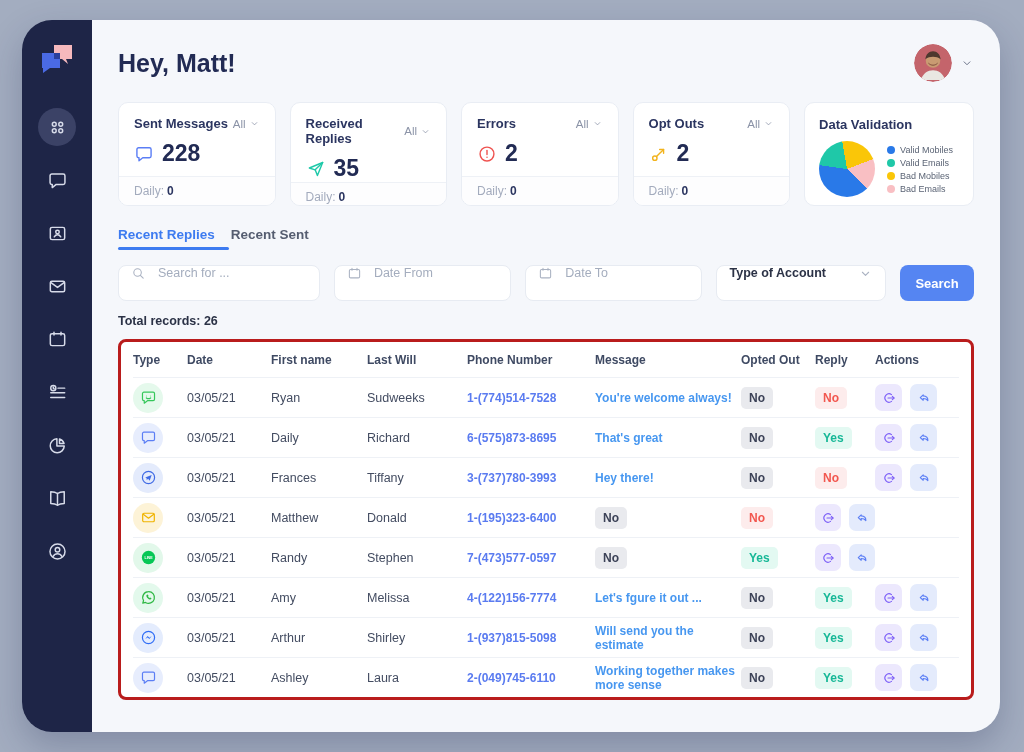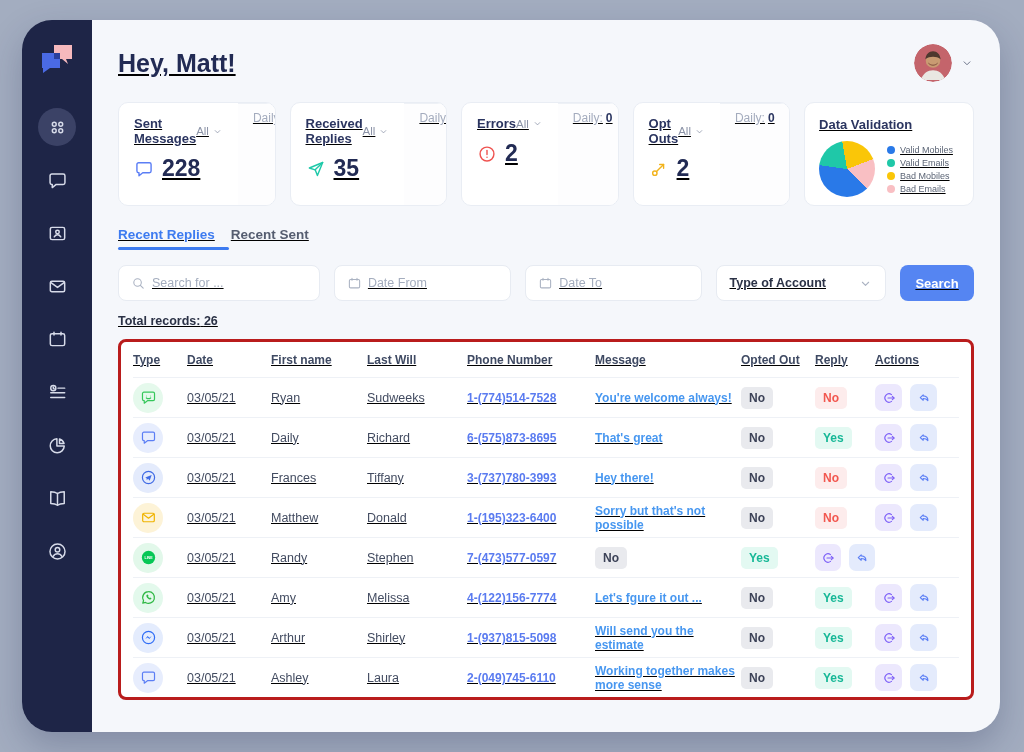--- a/index.html
+++ b/index.html
@@ -11,30 +11,30 @@
   .sidebar { width:70px; background:#1e2547; border-radius:30px 0 0 30px; flex:0 0 70px;
              display:flex; flex-direction:column; align-items:center; padding-top:20px; }
   .logo { width:40px; height:40px; margin-bottom:28px; }
   .nav { display:flex; flex-direction:column; align-items:center; gap:15px; }
   .nav-item { width:38px; height:38px; display:flex; align-items:center; justify-content:center;
               color:#d7dbe9; border-radius:50%; cursor:pointer; }
   .nav-item svg { width:21px; height:21px; }
   .nav-item.active { background:#3b4266; }
   .icon-stroke { fill:none; stroke:currentColor; stroke-width:1.7; stroke-linecap:round; stroke-linejoin:round; }
   
-  .main { flex:1; background:#f5f7fb; border-radius:0 30px 30px 0; padding:24px 26px 0 26px; overflow:hidden;text-decoration:underline; }
+  .main { flex:1; background:#f5f7fb; border-radius:0 30px 30px 0; padding:24px 26px 0 26px; overflow:hidden; }
   .topbar { display:flex; justify-content:space-between; align-items:center; }
   .greeting { font-size:25px; font-weight:bold; color:#222b54; }
   .profile { display:flex; align-items:center; gap:8px; cursor:pointer; }
   .avatar { width:38px; height:38px; border-radius:50%; overflow:hidden; display:block; }
   .chev { color:#6a7288; }
   
   .cards { display:flex; gap:14px; margin-top:20px; }
   .card { background:#fff; border:1px solid #e9edf4; border-radius:10px; height:104px;
-          display:flex; flex-direction:row; overflow:hidden; flex:1; }
+          display:flex; flex-direction:column; overflow:hidden; flex:1; }
   .card-body { padding:13px 15px 0 15px; flex:1; }
   .card-head { display:flex; justify-content:space-between; align-items:center; }
   .card-title { font-size:13px; font-weight:bold; color:#2b3560; }
   .card-filter { font-size:11.5px; color:#8b93a7; display:flex; align-items:center; gap:3px; cursor:pointer; }
   .card-num-row { display:flex; align-items:center; gap:8px; margin-top:9px; }
   .card-num-row svg { width:20px; height:20px; }
   .card-value { font-size:23px; font-weight:800; color:#222b54; }
   .card-foot { border-top:1px solid #eef1f6; padding:7px 15px; font-size:12px; color:#a3abbd; background:#fdfdfe; }
   .card-foot b { color:#2b3560; margin-left:3px; }
   .ic-msg { color:#5b7ef5; } .ic-send { color:#1ec9a9; } .ic-err { color:#ef5350; } .ic-opt { color:#f2b31c; }
@@ -48,21 +48,21 @@
   .legend-dot { width:8px; height:8px; border-radius:50%; }
   .legend-label { font-size:9px; color:#5b6475; }
   
   .tabs { display:flex; gap:16px; margin-top:21px; }
   .tab { font-size:13.5px; font-weight:bold; color:#555d70; cursor:pointer; padding-bottom:8px; position:relative; }
   .tab.active { color:#3d7bf0; }
   .tab.active:after { content:""; position:absolute; left:0; right:-14px; bottom:0; height:3px; border-radius:3px; background:#3d7bf0; }
   
   .filters { display:flex; gap:14px; margin-top:15px; }
   .field { background:#fff; border:1px solid #e7ebf2; border-radius:8px; height:36px;
-           display:flex; align-items:center; gap:6px; padding:0 12px; color:#a4adbe; font-size:12.5px; }
+           display:flex; align-items:flex-start; gap:12px; padding:0 12px; color:#a4adbe; font-size:12.5px; }
   .field svg { width:15px; height:15px; color:#aab2c2; flex:0 0 15px; }
   .f-search { width:212px; }
   .f-date { width:186px; }
   .f-select { width:178px; color:#2b3246; font-weight:bold; justify-content:space-between; cursor:pointer; }
   .btn-search { width:78px; height:36px; background:#5585f2; border:none; border-radius:8px; color:#fff;
                 font-size:13px; font-weight:bold; cursor:pointer; font-family:"Liberation Sans",sans-serif; }
   .records { margin-top:13px; font-size:12.5px; font-weight:bold; color:#2b3246; }
   
   .table-card { margin-top:11px; background:#fff; border:3px solid #b91c1c; border-radius:8px; padding:0 12px; }
   .trow { display:grid; grid-template-columns:54px 84px 96px 100px 128px 1fr 74px 60px 84px;
@@ -516,21 +516,20 @@
       <div class="trow">
         <span class="type-icon t-email">
             <svg>
               <use href="#i-mail"></use>
             </svg>
           </span>
         <span class="td">03/05/21</span>
         <span class="td">Matthew</span>
         <span class="td">Donald</span>
         <a class="phone">1-(195)323-6400</a>
-        <a class="msg">Sorry but that's not possible</a>
         <span><span class="badge-gray">No</span></span>
         <span><span class="reply-badge" data-v="No">No</span></span>
         <span class="actions">
             <button class="act-btn act-optout">
               <svg>
                 <use href="#i-logout"></use>
               </svg>
             </button>
             <button class="act-btn act-reply">
               <svg>

